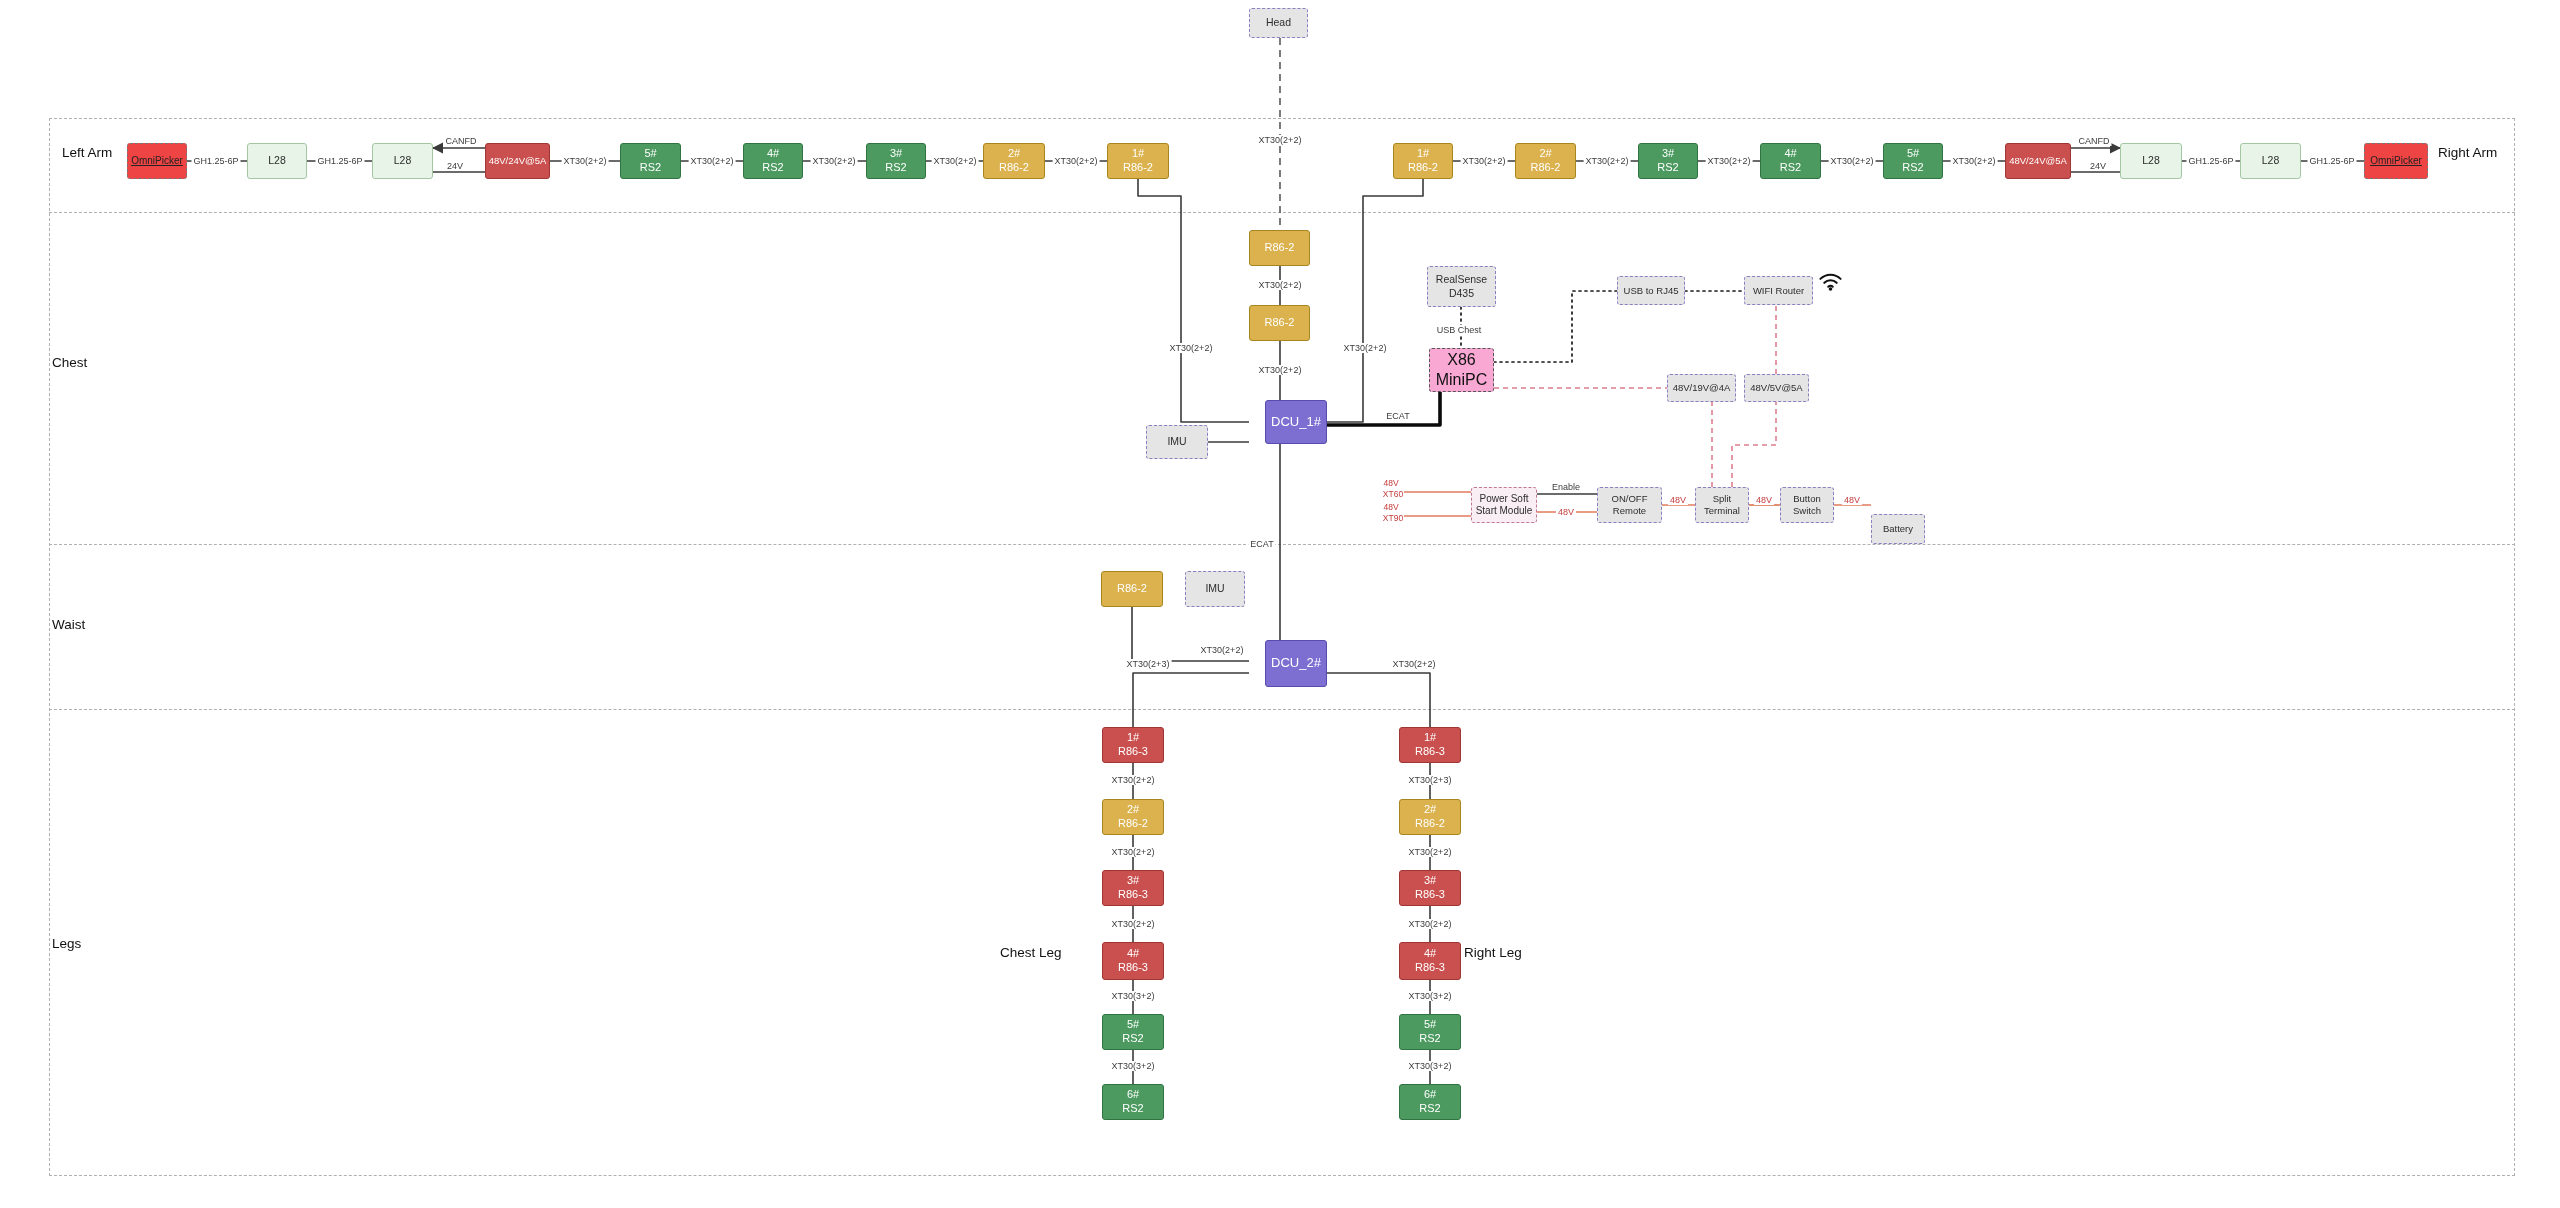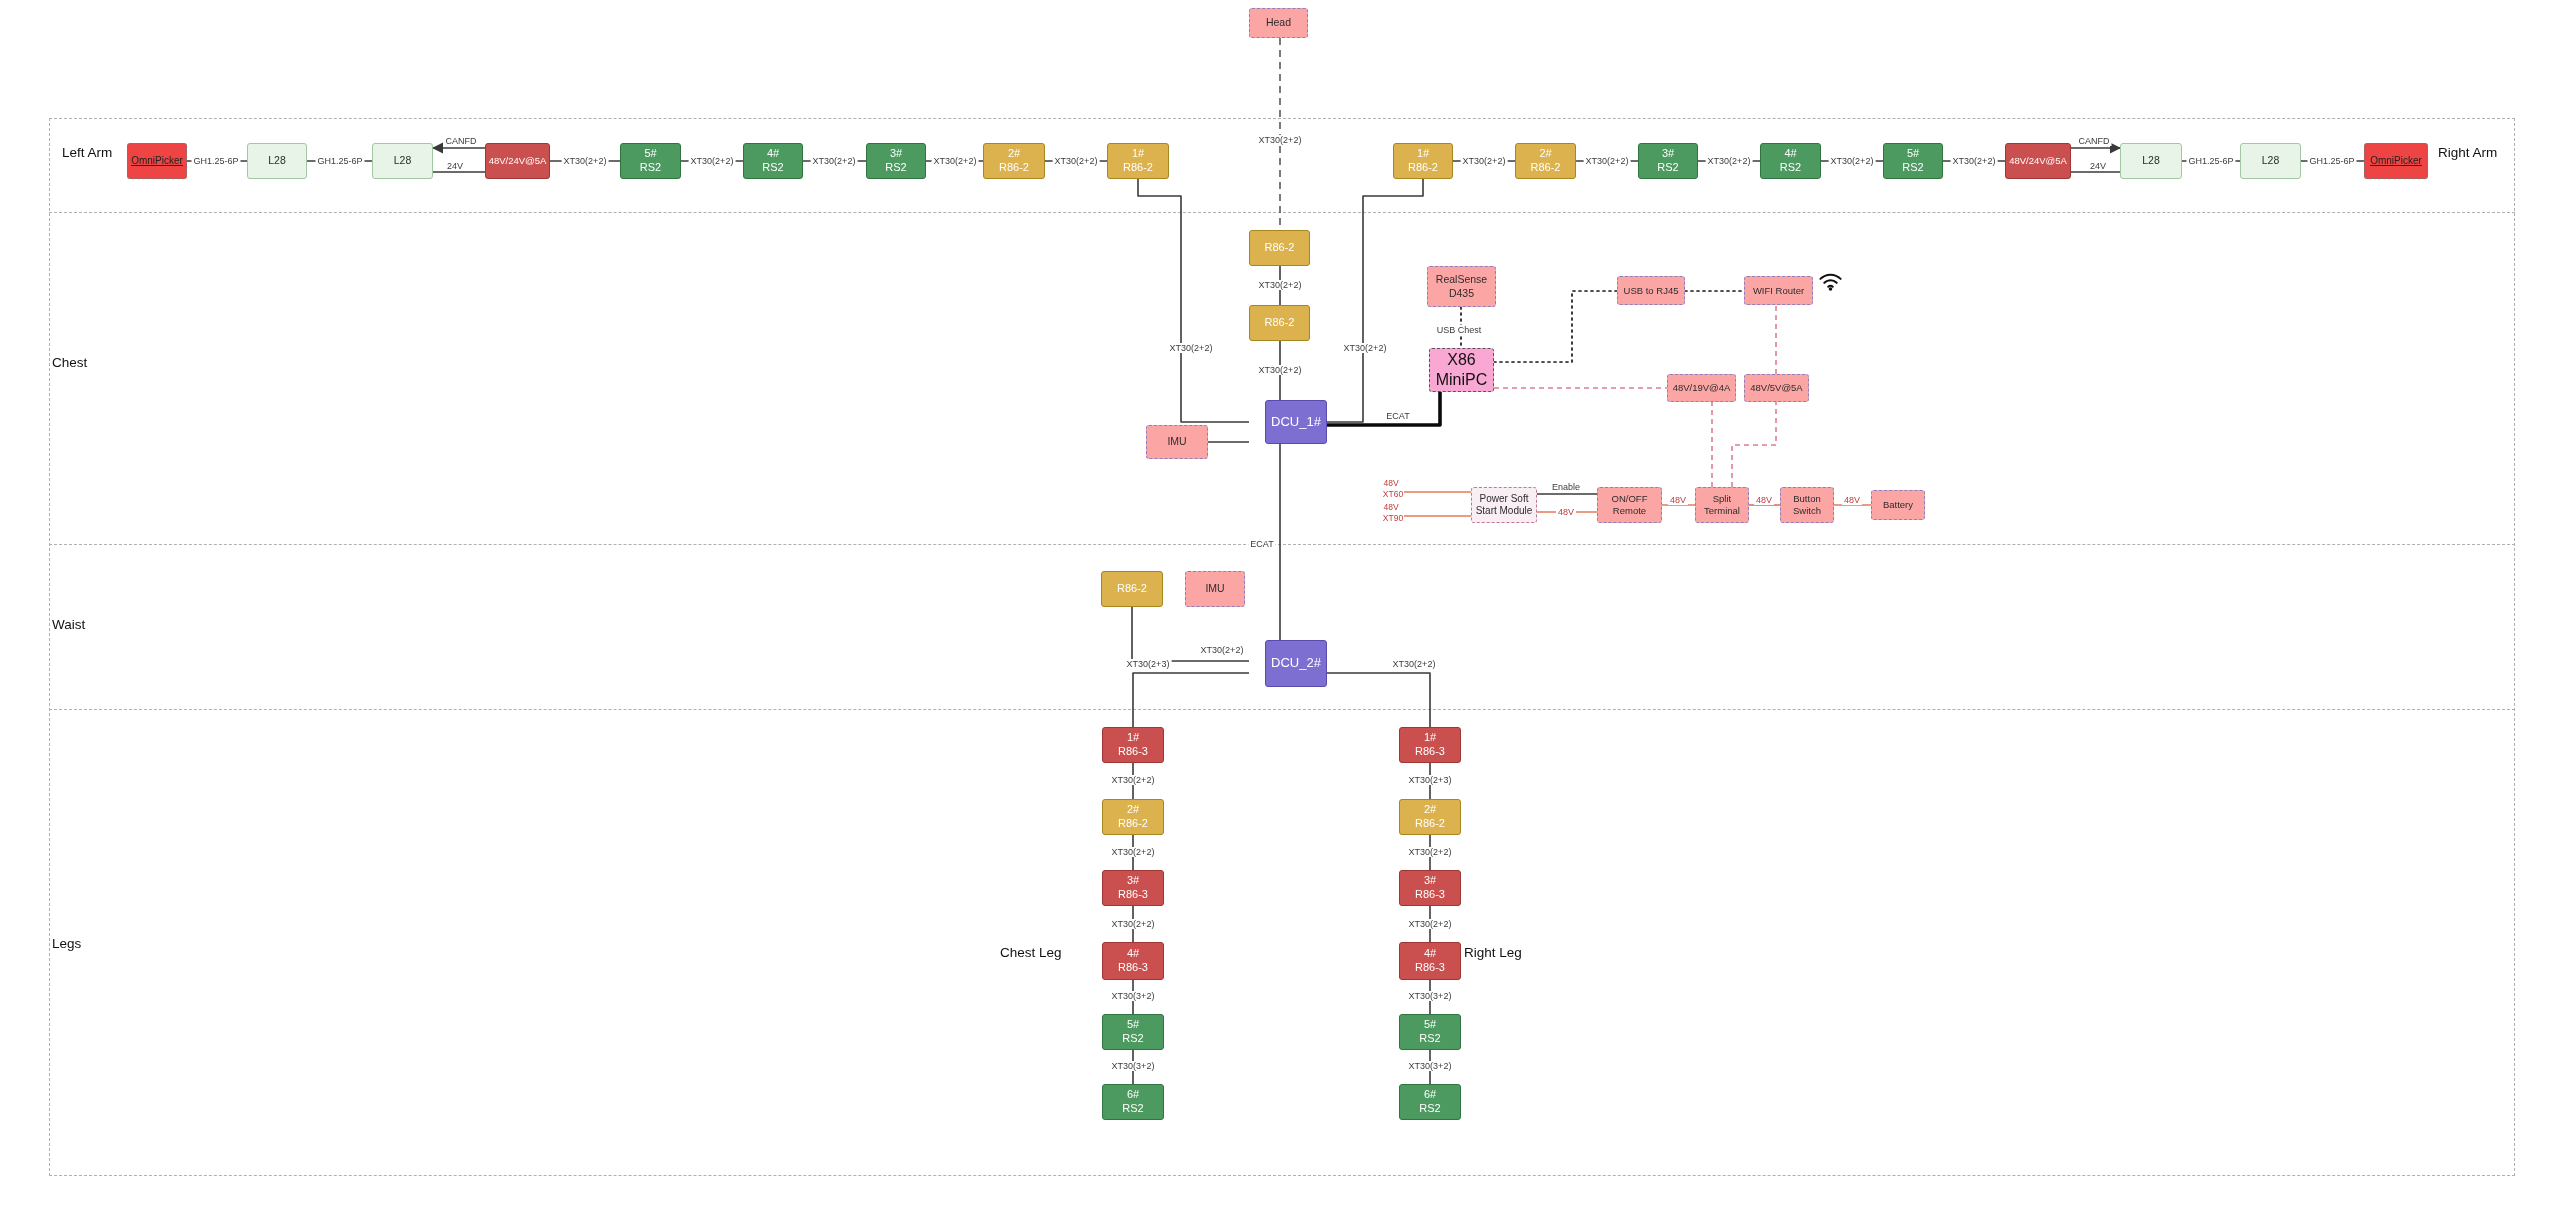--- a/index.html
+++ b/index.html
@@ -17,21 +17,21 @@
   .e-rdash{stroke:#de7e8e;stroke-width:1.6;stroke-dasharray:5 4;}
   .e-orange{stroke:#e07b5a;stroke-width:1.7;}
   .node{position:absolute;display:flex;align-items:center;justify-content:center;
         text-align:center;white-space:pre-line;line-height:1.25;font-size:11px;
         border-radius:3px;box-sizing:border-box;}
   .gold  {background:#dbb24e;border:1px solid #a8861f;color:#fff;}
   .green {background:#4c9a60;border:1px solid #317443;color:#fff;}
   .redbx {background:#c9504e;border:1px solid #9e3634;color:#fff;}
   .purple{background:#7d6fd2;border:1px solid #584aae;color:#fff;font-size:13px;margin-left:16px;}
   .lgreen{background:#e7f4e7;border:1px solid #a3c6a3;color:#2d2d2d;font-size:10.5px;}
-  .lav   {background:#fca5a5;border:1px dashed #8a7fc0;color:#2d2d2d;font-size:10.5px;}
+  .lav   {background:#e5e5e5;border:1px dashed #8a7fc0;color:#2d2d2d;font-size:10.5px;}
   .plain {background:#ef4444;border:1px dashed #777;color:#222;font-size:10px;text-decoration:underline;}
   .plainb{background:#f9a8d4;border:1px dashed #555;color:#111;font-size:16px;font-weight:normal;}
   .pink  {background:#f9eef3;border:1px dashed #c07894;color:#2d2d2d;font-size:10px;}
   .sm{font-size:9.5px;}
   .sm2{font-size:9.5px;}
   .lbl{position:absolute;transform:translate(-50%,-50%);font-size:9px;color:#3c3c3c;
        background:#fff;padding:0 2px;white-space:nowrap;}
   .lbl.red{color:#c43b3b;}
   .lbl.xs{font-size:8.5px;padding:0 1px;}
   .sec{position:absolute;font-size:13.5px;color:#111;white-space:nowrap;}
@@ -165,21 +165,21 @@
     <div class="node lav sm2" style="left: 1667px; top: 374px; width: 69px; height: 28px;">48V/19V@4A</div>
     <div class="node lav sm2" style="left: 1744px; top: 374px; width: 65px; height: 28px;">48V/5V@5A</div>
     <div class="node pink" style="left: 1471px; top: 487px; width: 66px; height: 36px;">Power Soft
 Start Module</div>
     <div class="node lav sm2" style="left: 1597px; top: 487px; width: 65px; height: 36px;">ON/OFF
 Remote</div>
     <div class="node lav sm2" style="left: 1695px; top: 487px; width: 54px; height: 36px;">Split
 Terminal</div>
     <div class="node lav sm2" style="left: 1780px; top: 487px; width: 54px; height: 36px;">Button
 Switch</div>
-    <div class="node lav sm2" style="left: 1871px; top: 490px; width: 54px; height: 30px;">Battery</div>
+    <div class="node lav sm2" style="left: 1871px; top: 514px; width: 54px; height: 30px;">Battery</div>
     <div class="node gold" style="left: 1101px; top: 571px; width: 62px; height: 36px;">R86-2</div>
     <div class="node lav" style="left: 1185px; top: 571px; width: 60px; height: 36px;">IMU</div>
     <div class="node purple" style="left: 1249px; top: 640px; width: 62px; height: 47px;">DCU_2#</div>
     <div class="node redbx" style="left: 1102px; top: 727px; width: 62px; height: 36px;">1#
 R86-3</div>
     <div class="node gold" style="left: 1102px; top: 799px; width: 62px; height: 36px;">2#
 R86-2</div>
     <div class="node redbx" style="left: 1102px; top: 870px; width: 62px; height: 36px;">3#
 R86-3</div>
     <div class="node redbx" style="left: 1102px; top: 942px; width: 62px; height: 38px;">4#

